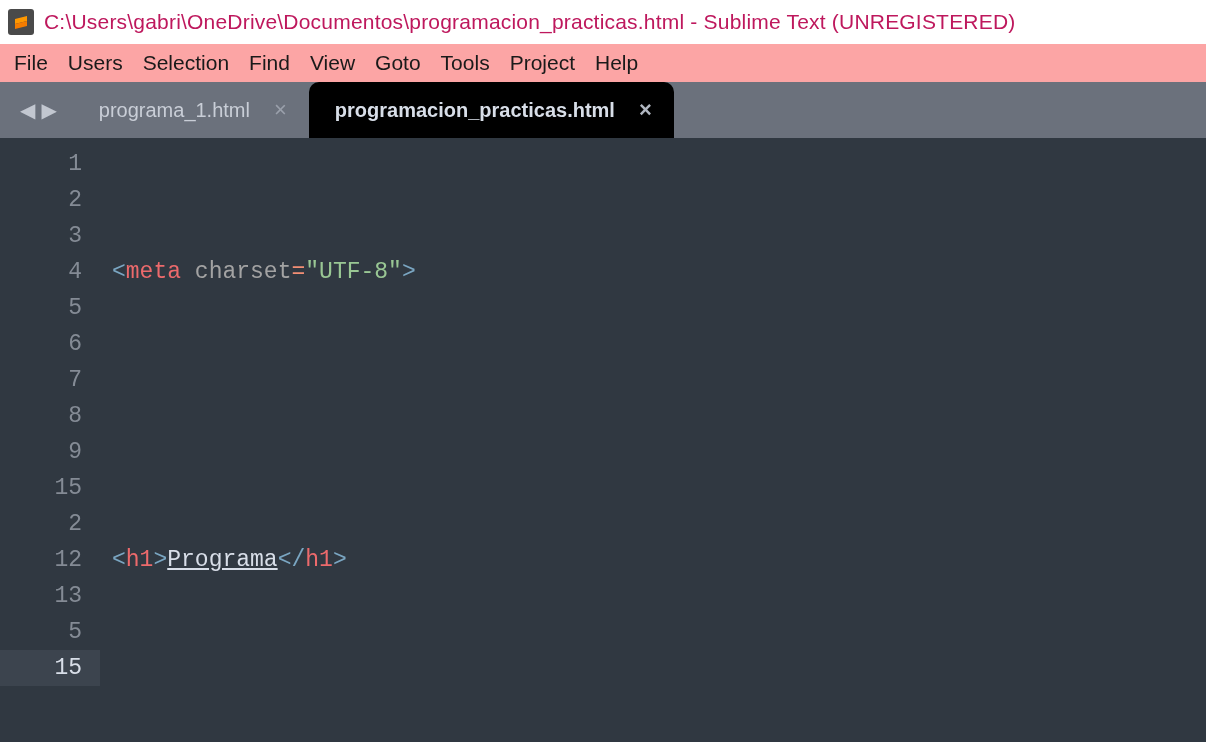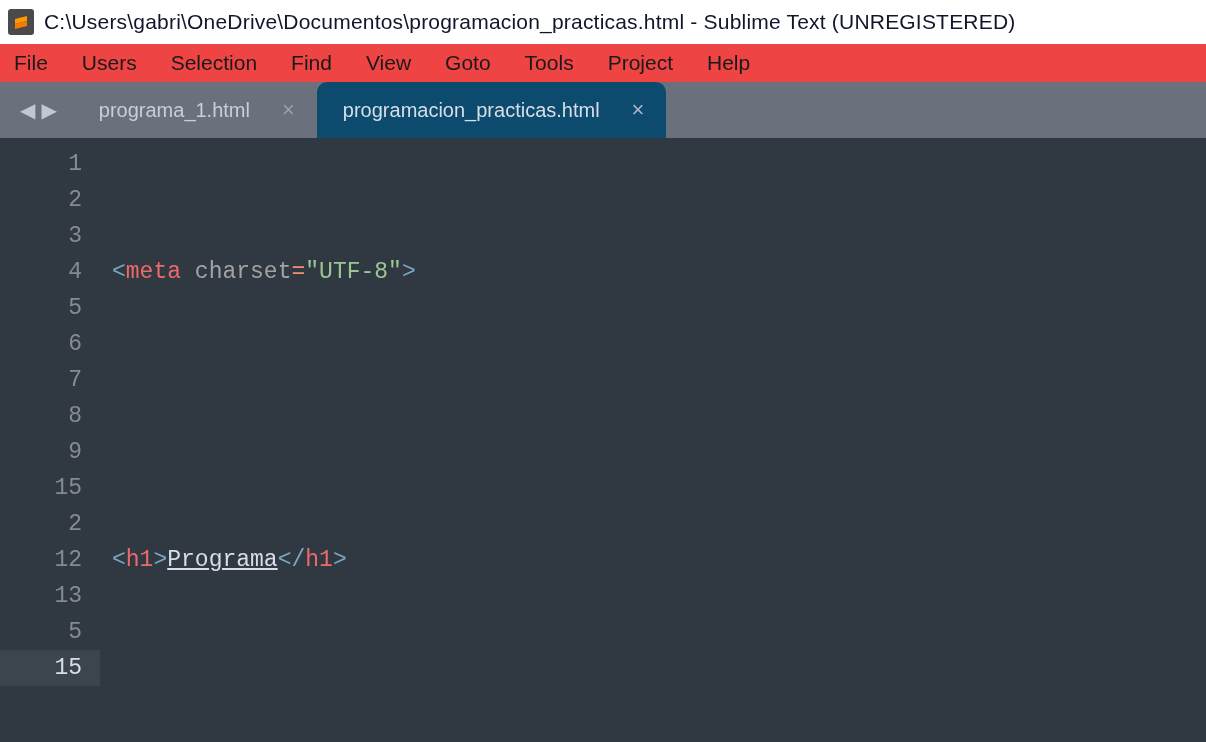--- a/index.html
+++ b/index.html
@@ -21,31 +21,31 @@
     gap: 10px;
   }
   .app-icon {
     width: 26px; height: 26px;
     background: #4a4a4a;
     border-radius: 3px;
     display: flex; align-items: center; justify-content: center;
   }
   .title-text {
     font-size: 21px;
-    color: #0f172a;
+    color: #be185d;
     letter-spacing: 0.2px;
   }
   
   .menu-bar {
     height: 38px;
-    background: #ef4444;
+    background: #fca5a5;
     display: flex;
     align-items: center;
     padding: 0 4px;
-    gap: 14px;
+    gap: 0;
   }
   .menu-item {
     font-size: 21px;
     color: #1a1a1a;
     padding: 4px 10px;
     cursor: pointer;
   }
   
   .tab-bar {
     height: 56px;
@@ -63,29 +63,30 @@
     color: #c2c7d0;
     font-size: 20px;
     cursor: pointer;
   }
   .tab {
     display: flex;
     align-items: center;
     padding: 0 18px 0 26px;
     font-size: 20px;
     color: #c9ced7;
-    gap: 28px;
+    gap: 20px;
     cursor: pointer;
     position: relative;
   }
   .tab.active {
-    background: #0c4a6e;
+    background: #000000;
     color: #d8dee8;
     border-top-left-radius: 10px;
     border-top-right-radius: 10px;
+    font-weight: bold;
   }
   .tab-close {
     font-size: 22px;
     color: #9aa0ab;
     cursor: pointer;
     padding: 0 4px;
   }
   .tab.active .tab-close { color: #b0b6c0; }
   
   .editor {

